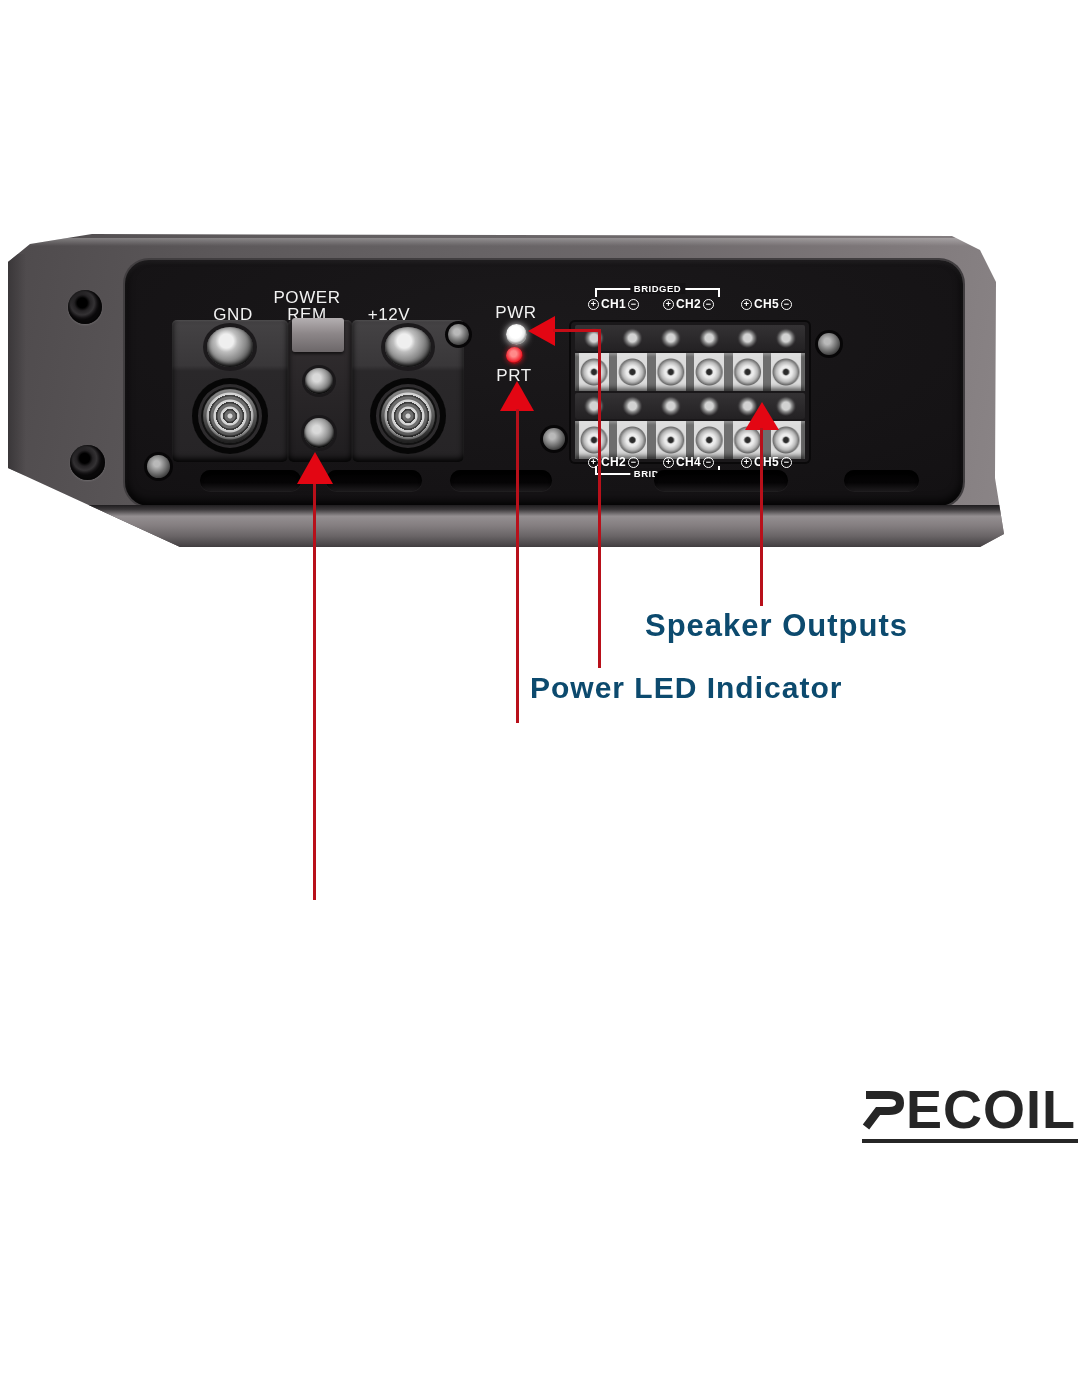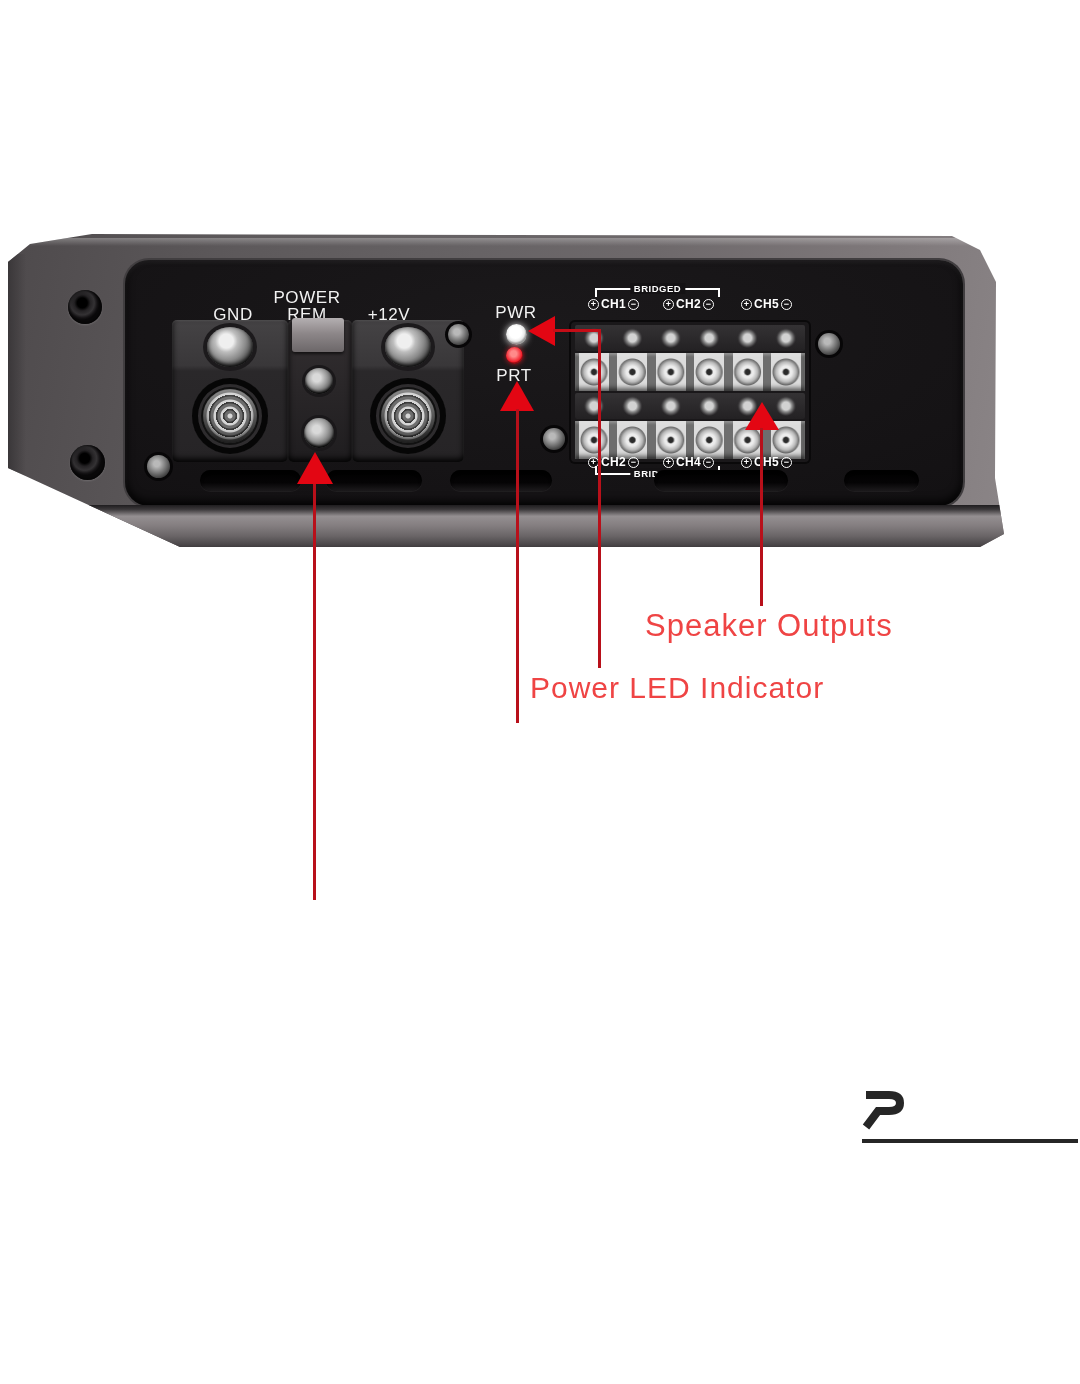--- a/index.html
+++ b/index.html
@@ -133,21 +133,21 @@
   
   .rline { position:absolute; width:3px; background:#b8101a; }
   .rline-h { position:absolute; height:3px; background:#c50d17; }
   .ahead-up { position:absolute; width:0; height:0;
     border-left:18px solid transparent; border-right:18px solid transparent;
     border-bottom:32px solid #e30613; }
   .ahead-left { position:absolute; width:0; height:0;
     border-top:15px solid transparent; border-bottom:15px solid transparent;
     border-right:27px solid #e30613; }
   
-  .caption { position:absolute; color:#ef4444; letter-spacing:1px; white-space:nowrap; }
+  .caption { position:absolute; color:#0c4a6e; letter-spacing:1px; white-space:nowrap;font-weight:bold; }
   .cap-spk { left:645px; top:608px; font-size:31px; }
   .cap-pwr { left:530px; top:671px; font-size:30px; }
   .cap-prt { left:388px; top:723px; font-size:30px; }
   .cap-prg { left:71px;  top:908px; font-size:33px; letter-spacing:.5px; }
   
   .brand { position:absolute; left:862px; top:1085px; width:218px; }
   .brand-row { display:flex; align-items:flex-end; height:46px; }
   .brand-row svg { display:block; margin-right:2px; }
   .brand-tail { font-size:54px; font-weight:bold; color:#262626; letter-spacing:1px; line-height:44px; }
   .brand-rule { margin-top:8px; width:216px; height:4px; background:#262626; }
@@ -272,17 +272,18 @@
   <div class="rline" style="left:760px;top:428px;height:178px;"></div>
 
   <div class="caption cap-spk">Speaker Outputs</div>
   <div class="caption cap-pwr">Power LED Indicator</div>
 
   <div class="brand">
     <div class="brand-row">
       <svg width="42" height="44" viewBox="0 0 42 44">
         <path d="M4 8 H27 Q38 8 38 16 Q38 24 27 24 H16 L4 40" fill="none" stroke="#262626" stroke-width="8" stroke-linejoin="miter" stroke-linecap="butt"></path>
       </svg>
+      <span class="brand-tail">ECOIL</span>
     </div>
     <div class="brand-rule"></div>
   </div>
 
 </div>
 
 </body></html>

